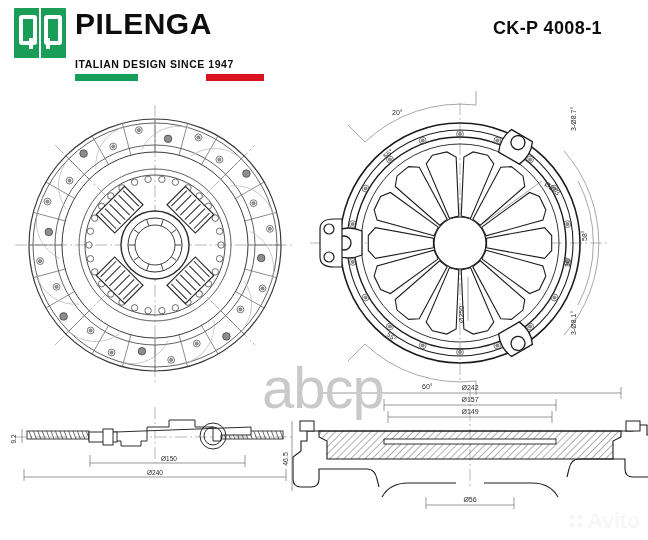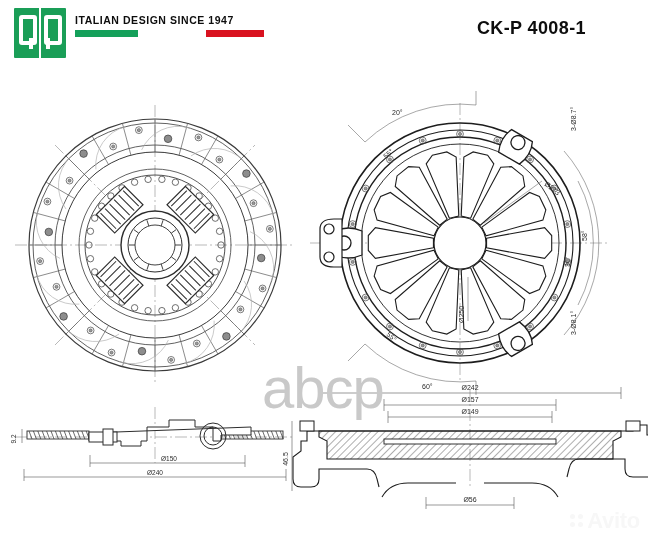--- a/index.html
+++ b/index.html
@@ -72,39 +72,39 @@
     letter-spacing: 0.5px;
     line-height: 32px;
     color: #0d0d0d;
   }
   #brand-tagline {
     font-size: 10.5px;
     font-weight: bold;
     letter-spacing: 0.55px;
     line-height: 13px;
     color: #0d0d0d;
-    margin-top: 6px;
+    margin-top: 18px;
   }
   #flag-bars {
     margin-top: 3px;
     position: relative;
     height: 7px;
     width: 205px;
   }
   #flag-bars .bar {
     position: absolute;
     top: 0; height: 7px;
   }
   #flag-bars .bar-green { left: 0;    width: 63px; background: #14a05a; }
   #flag-bars .bar-white { left: 68px; width: 58px; background: #ffffff; }
   #flag-bars .bar-red   { left: 131px;width: 58px; background: #d9121f; }
 
   #part-number {
     position: absolute;
-    right: 62px; top: 18px;
+    right: 46px; top: 18px;
     font-size: 18px;
     font-weight: bold;
     letter-spacing: 0.4px;
     color: #0d0d0d;
   }
 
   
   #drawings {
     position: absolute;
     left: 0; top: 0;
@@ -163,20 +163,21 @@
 
     <div id="logo-mark">
       <span class="gap"></span>
       <span class="glyph-q"></span>
         <span class="tail-q"></span>
       <span class="glyph-p"></span>
         <span class="tail-p"></span>
     </div>
 
     <div id="logo-text">
+      <div id="brand-name">PILENGA</div>
       <div id="brand-tagline">ITALIAN DESIGN SINCE 1947</div>
       <div id="flag-bars">
         <span class="bar bar-green"></span>
         <span class="bar bar-white"></span>
         <span class="bar bar-red"></span>
       </div>
     </div>
 
   </div>
 

